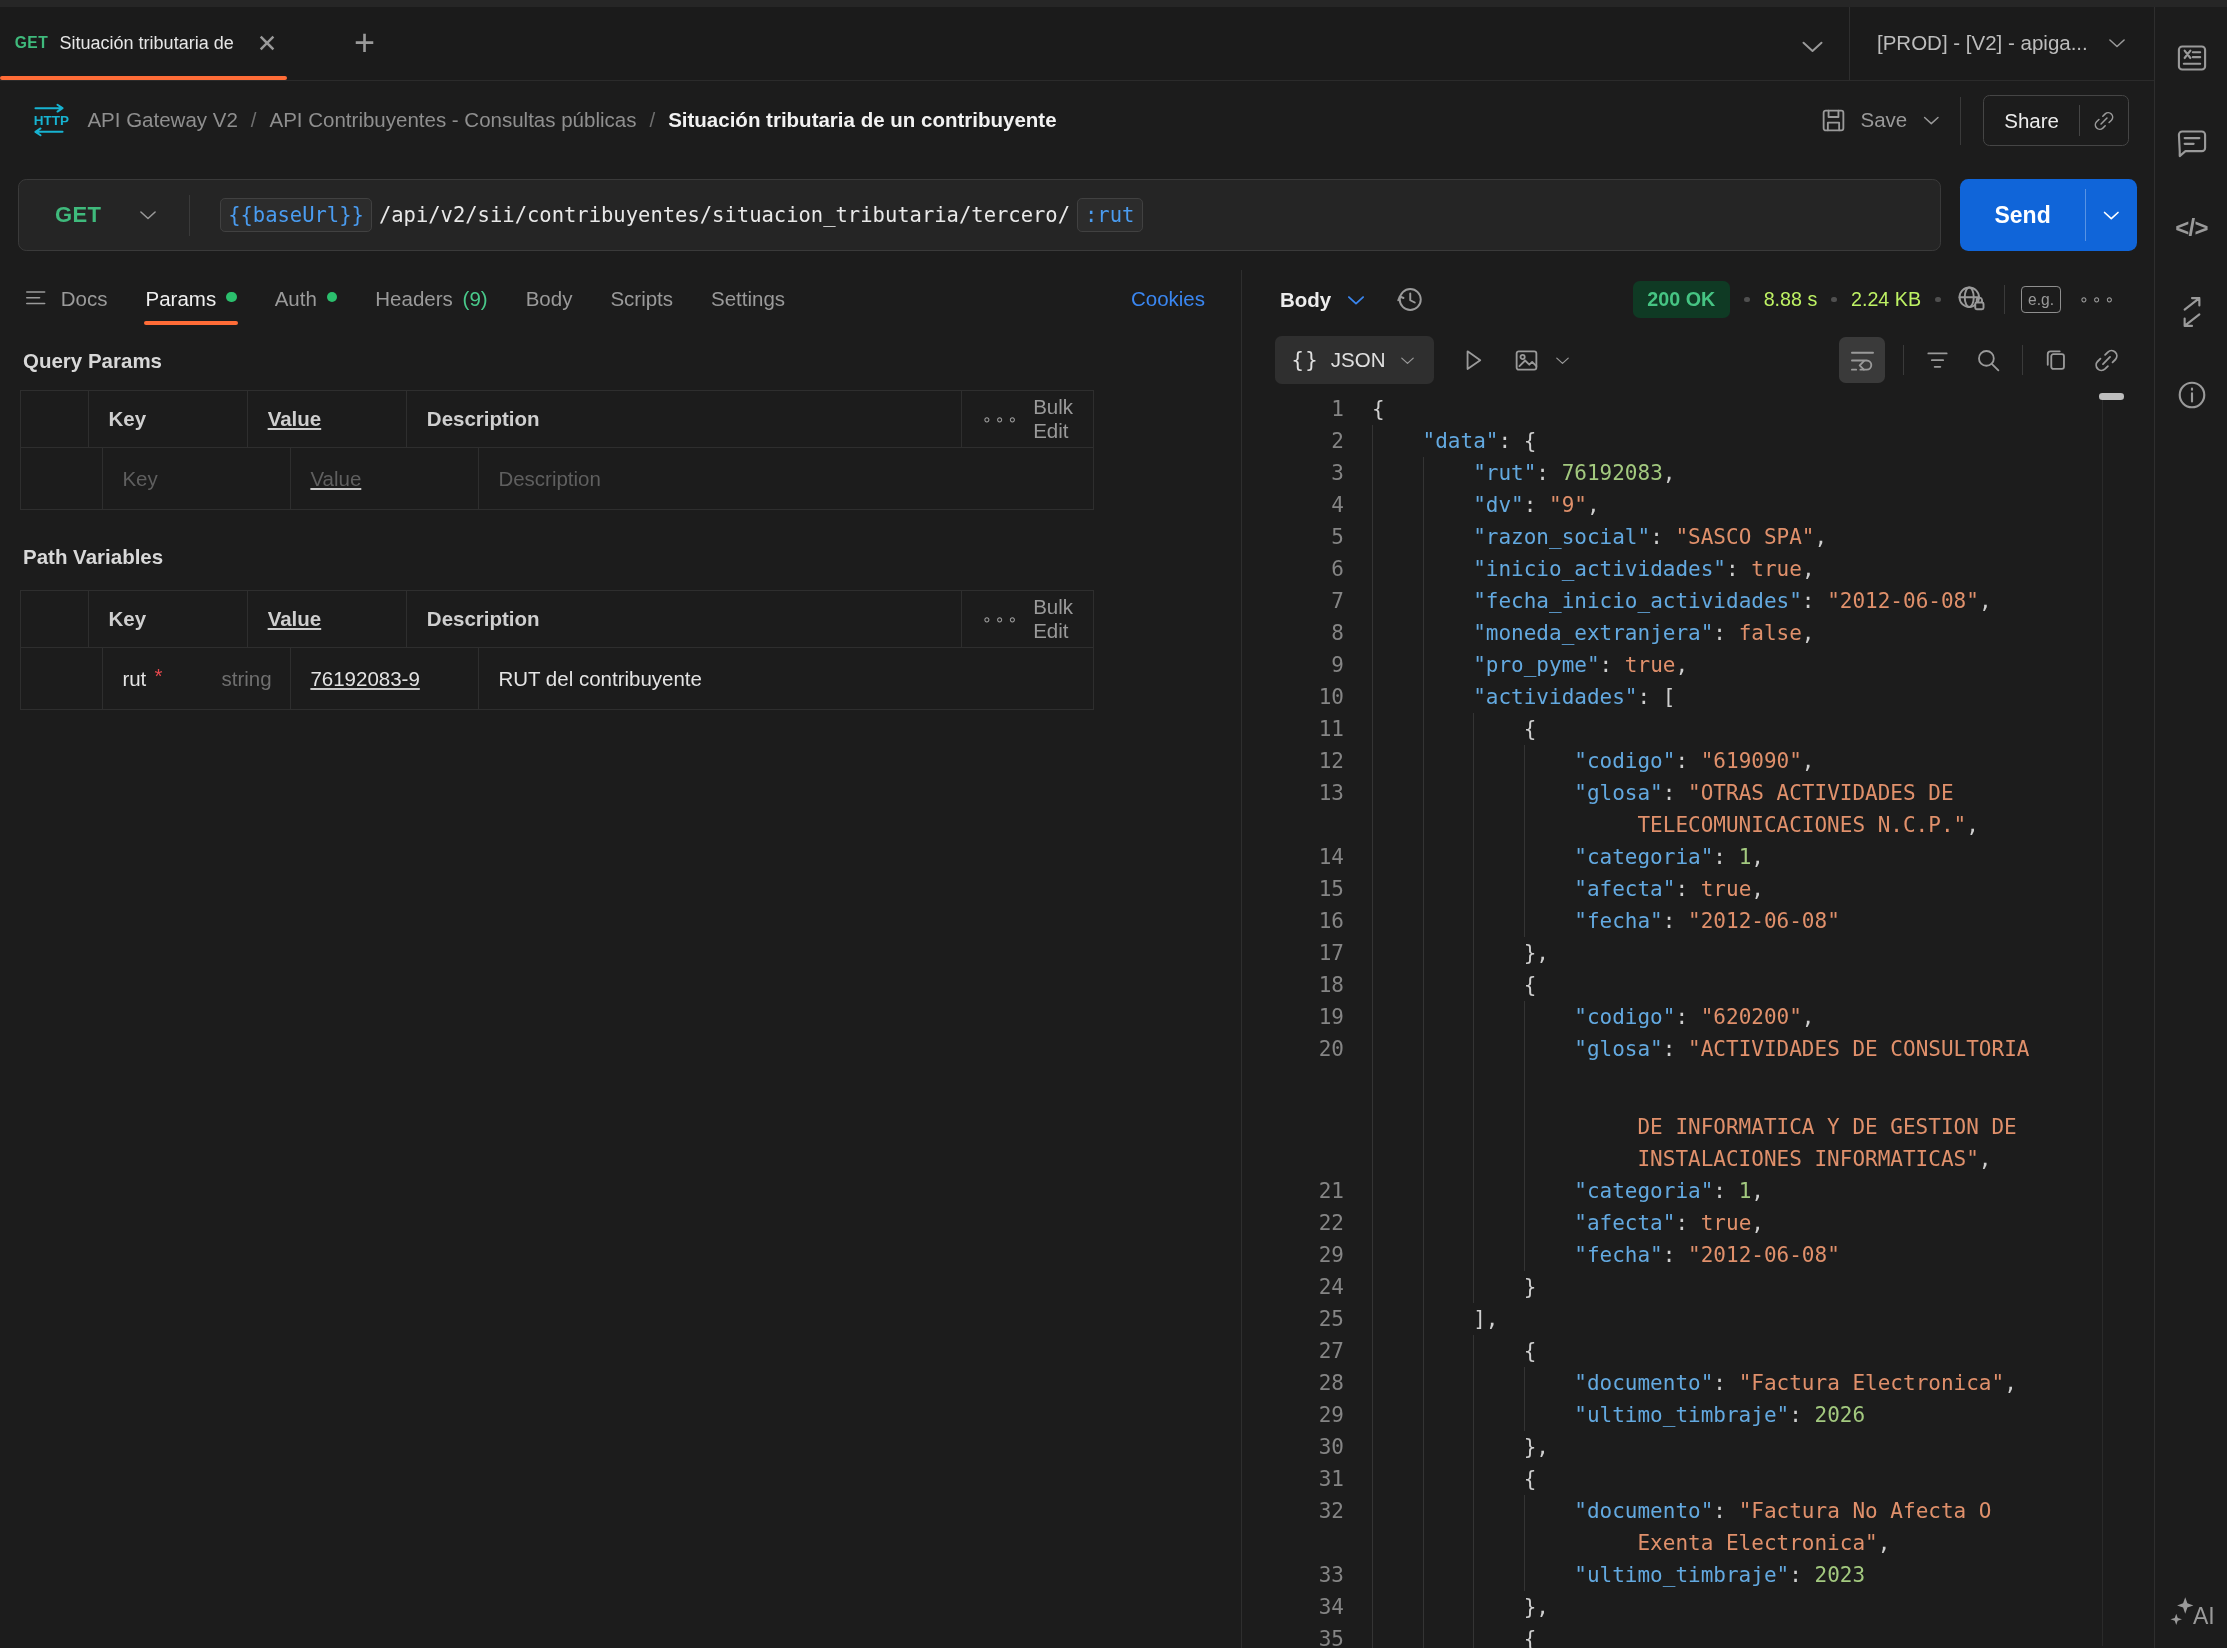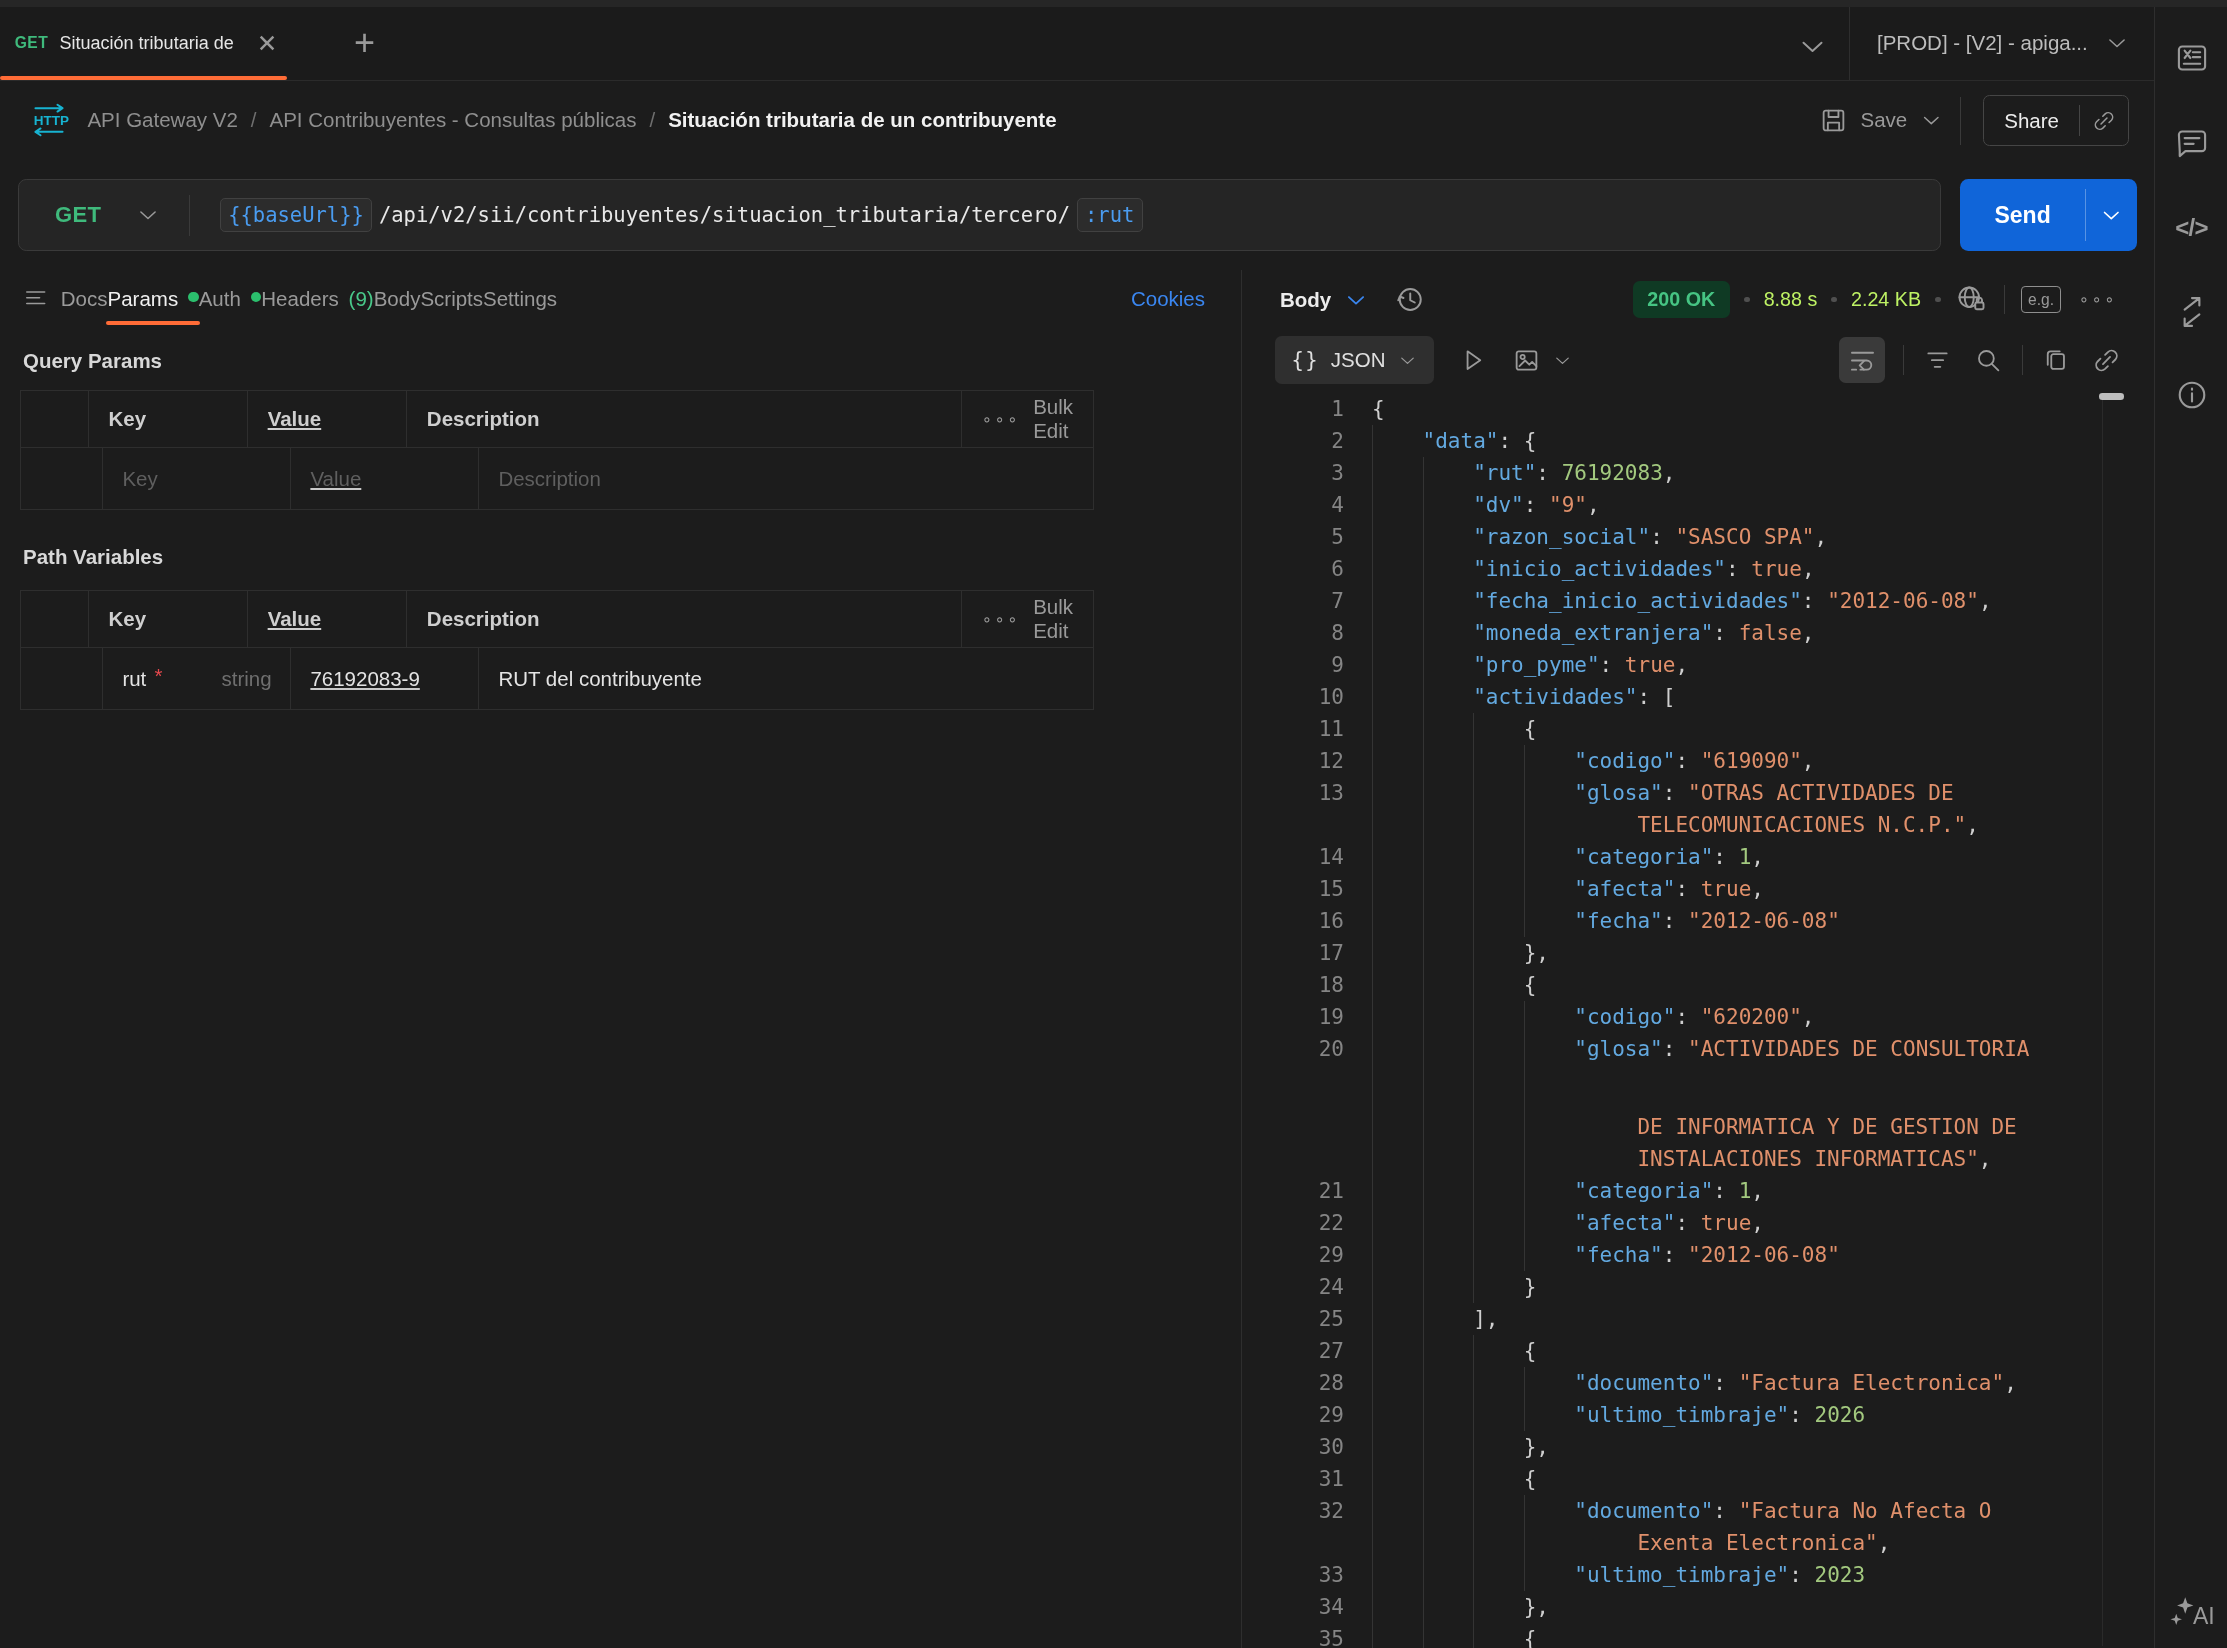--- a/index.html
+++ b/index.html
@@ -51,21 +51,21 @@
   .send .lbl { flex:1; display:flex; align-items:center; justify-content:center; color:#fff; font-size:23px; font-weight:700; }
   .send .sdv { width:0.8px; background:rgba(255,255,255,.3); margin:9.8px 0; }
   .send .chv { width:51px; display:flex; align-items:center; justify-content:center; }
 
   
   .main { position:absolute; left:0; top:270px; width:2227px; height:1378px; }
   .left-pane { position:absolute; left:0; top:0; width:1242px; height:100%; border-right:0.8px solid #2e2e2e; }
   .right-pane { position:absolute; left:1242px; top:0; width:911px; height:100%; }
 
   
-  .req-tabs { position:absolute; left:0; top:0; width:100%; height:57px; display:flex; align-items:center; padding-left:23px; color:#9a9a9a; }
+  .req-tabs { position:absolute; left:0; top:0; width:100%; height:57px; display:flex; align-items:center; padding-left:23px; gap:38px; color:#9a9a9a; }
   .rtab { position:relative; height:100%; display:flex; align-items:center; gap:9.8px; cursor:pointer; white-space:nowrap; }
   .rtab.active { color:#f0f0f0; }
   .rtab.active::after { content:''; position:absolute; left:-1.6px; right:-1.6px; bottom:1.6px; height:4.1px; background:#ff6c37; border-radius:2.5px; }
   .rtab .dot { width:10.7px; height:10.7px; border-radius:50%; background:#2bbf6d; margin-top:-3.3px; }
   .rtab .cnt { color:#49c98a; }
   .cookies { position:absolute; right:36px; top:0; height:57px; display:flex; align-items:center; color:#3a86f0; cursor:pointer; }
 
   .sec-title { position:absolute; left:23px; font-weight:700; color:#d8d8d8; }
   .qp-title { top:79px; } .pv-title { top:275px; }
 

